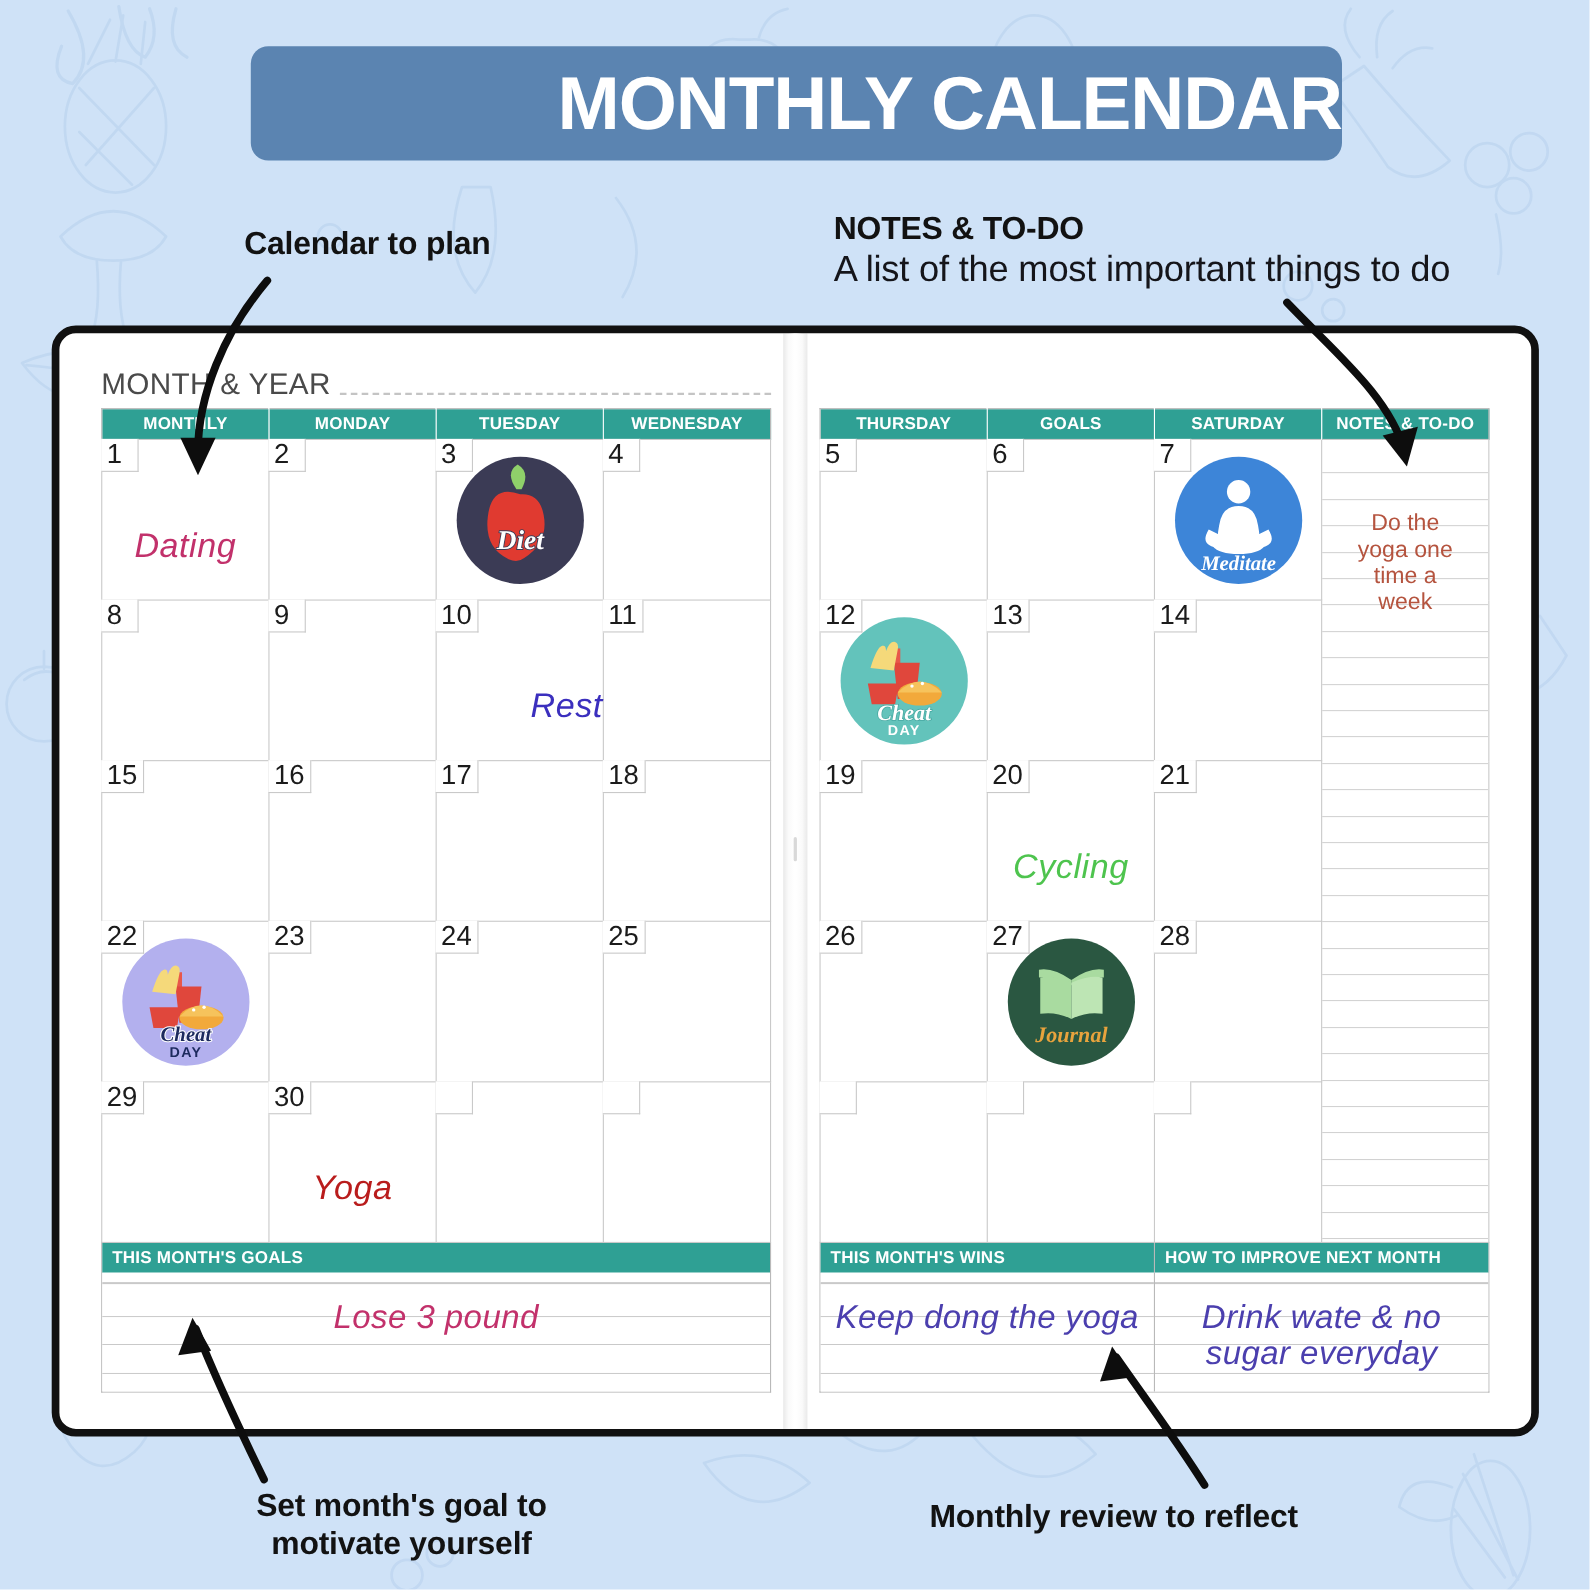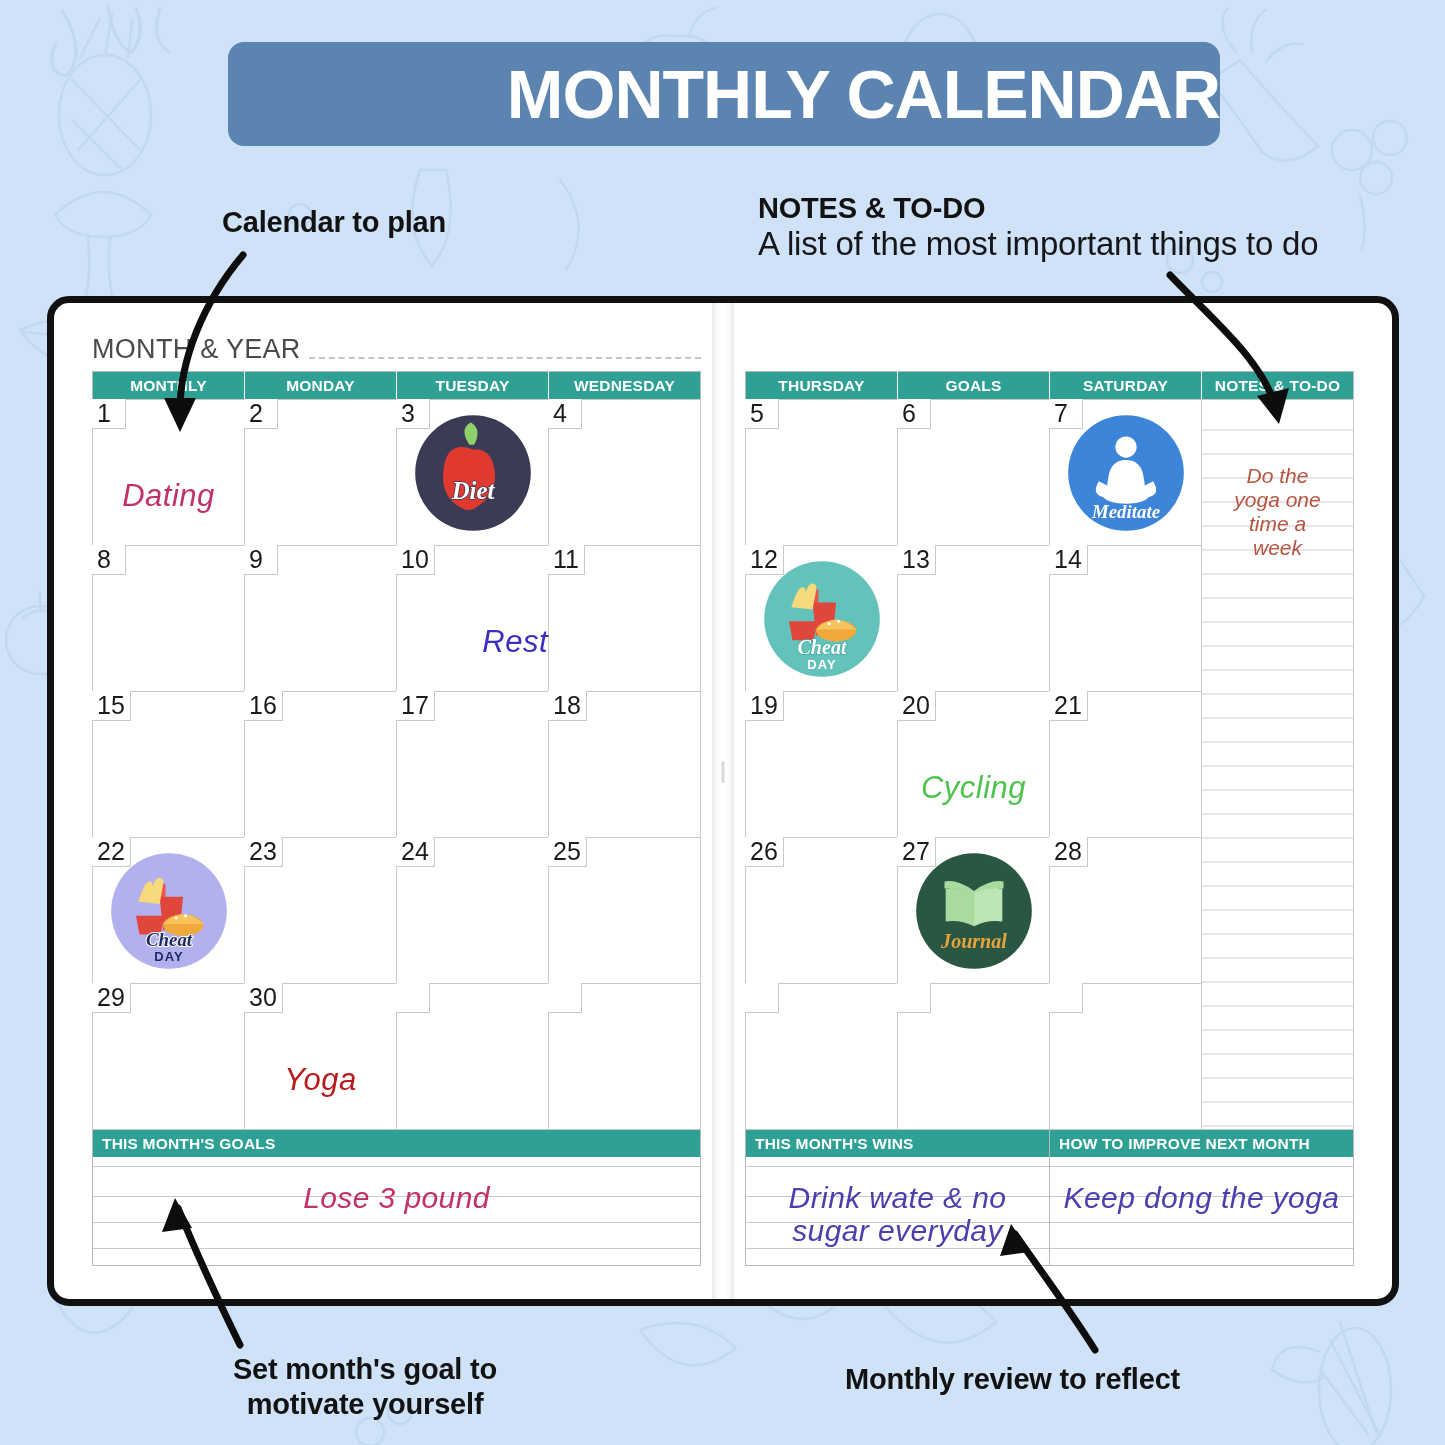--- a/index.html
+++ b/index.html
@@ -144,21 +144,20 @@
         transparent 0px, transparent 23px,
         #cfcfcf 23px, #cfcfcf 24px);
     background-position: 0 6px;
     padding: 0;
   }
   .notes-text {
     position: absolute; left: 0; right: 0; top: 64px;
     text-align: center; color: #b5543f;
     font-size: 21px; line-height: 24px;
     font-family: "Liberation Sans", sans-serif;
-    font-style: italic;
   }
 
   
   .botsec { margin-top: 0; border: 1px solid #b9b9b9; border-top: none; }
   .bot-head {
     background: #2fa094; color: #fff;
     font-size: 15.5px; font-weight: 700; letter-spacing: .2px;
     height: 27px; display: flex; align-items: center; padding-left: 9px;
   }
   .bot-body {
@@ -530,22 +529,22 @@
       </tbody>
     </table>
 
     <div class="botsec">
       <div class="bot-split">
         <div class="bot-head">THIS MONTH'S WINS</div>
         <div class="bot-head">HOW TO IMPROVE NEXT MONTH</div>
       </div>
       <div class="bot-split">
         <div class="bot-body">
+          <span class="hw hw-purple" style="white-space:pre-line">Keep dong the yoga</span>
+        </div>
+        <div class="bot-body">
           <span class="hw hw-purple" style="white-space:pre-line">Drink wate &amp; no
 sugar everyday</span>
-        </div>
-        <div class="bot-body">
-          <span class="hw hw-purple" style="white-space:pre-line">Keep dong the yoga</span>
         </div>
       </div>
     </div>
   </div>
 </div>
 
 </body></html>

